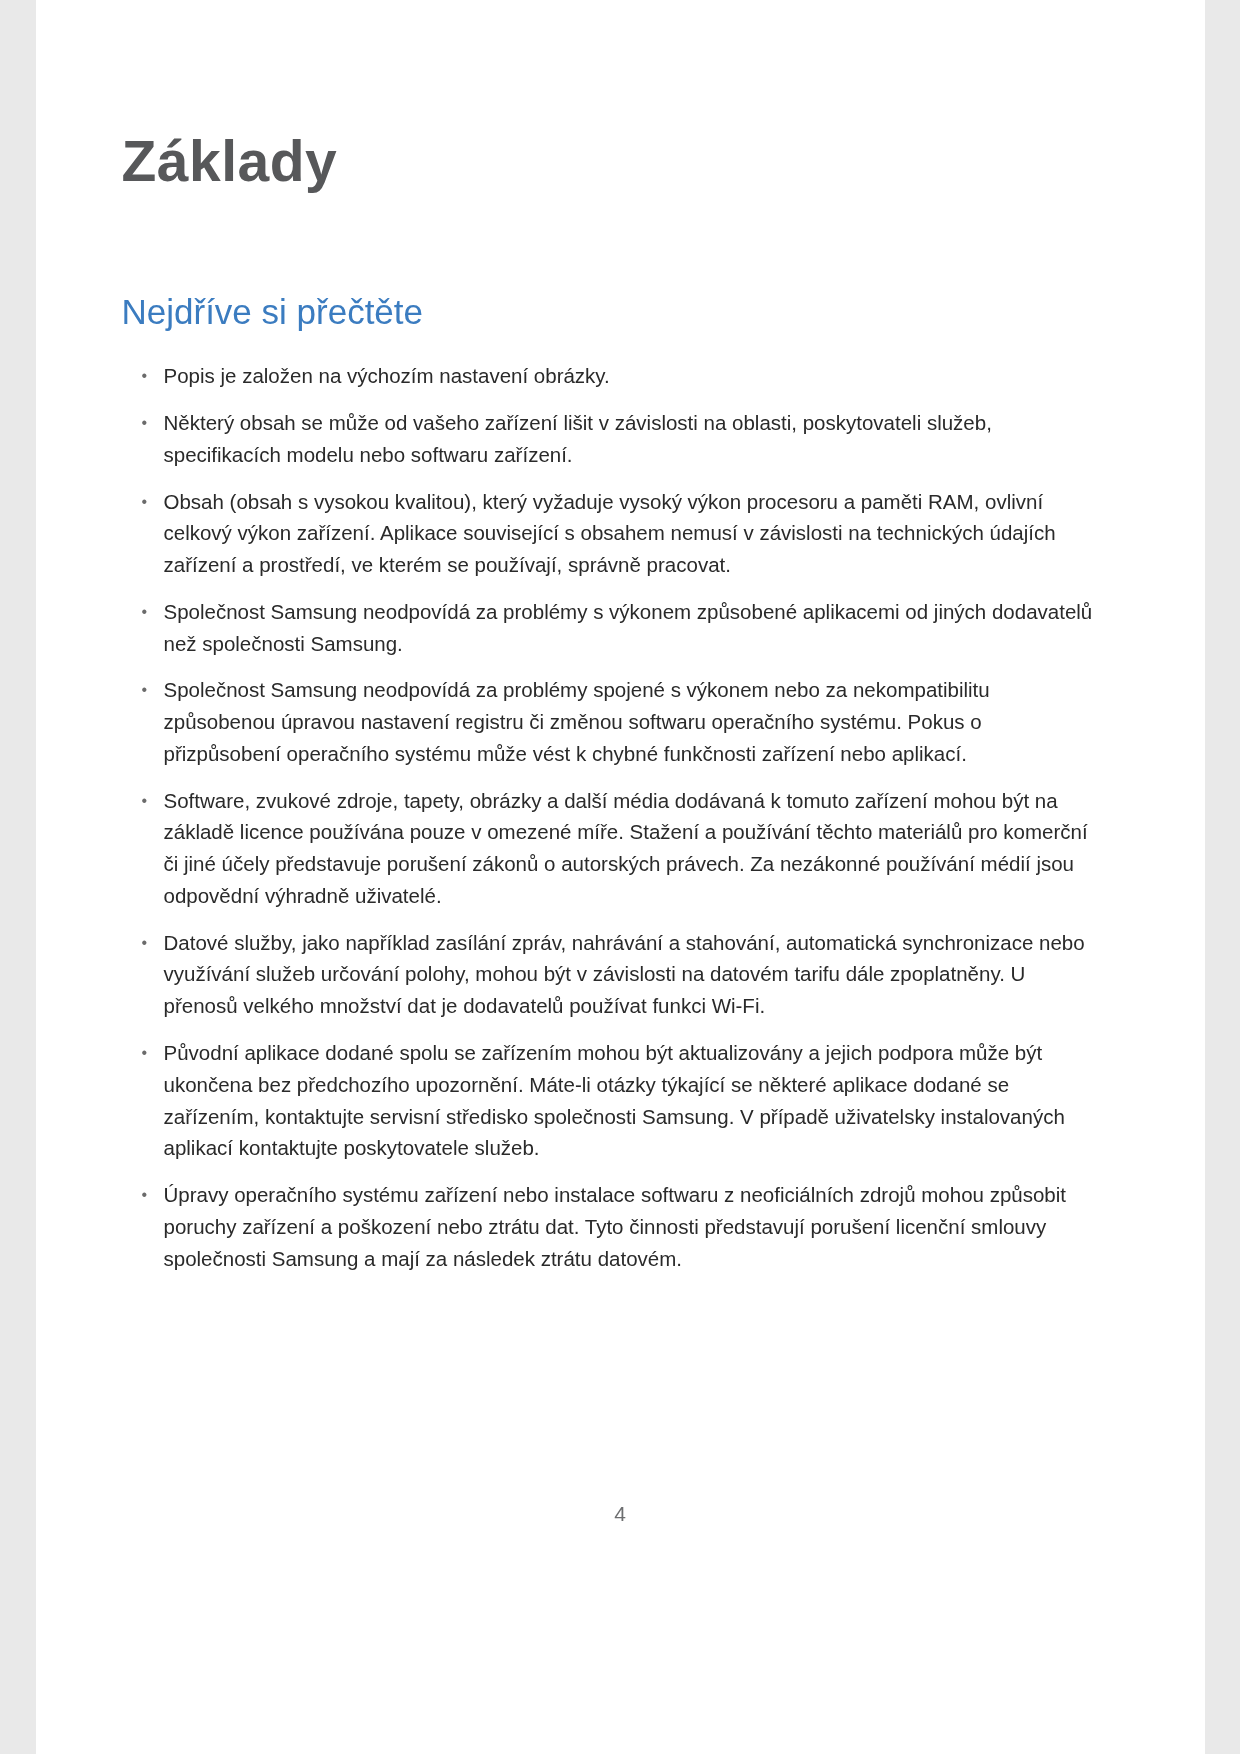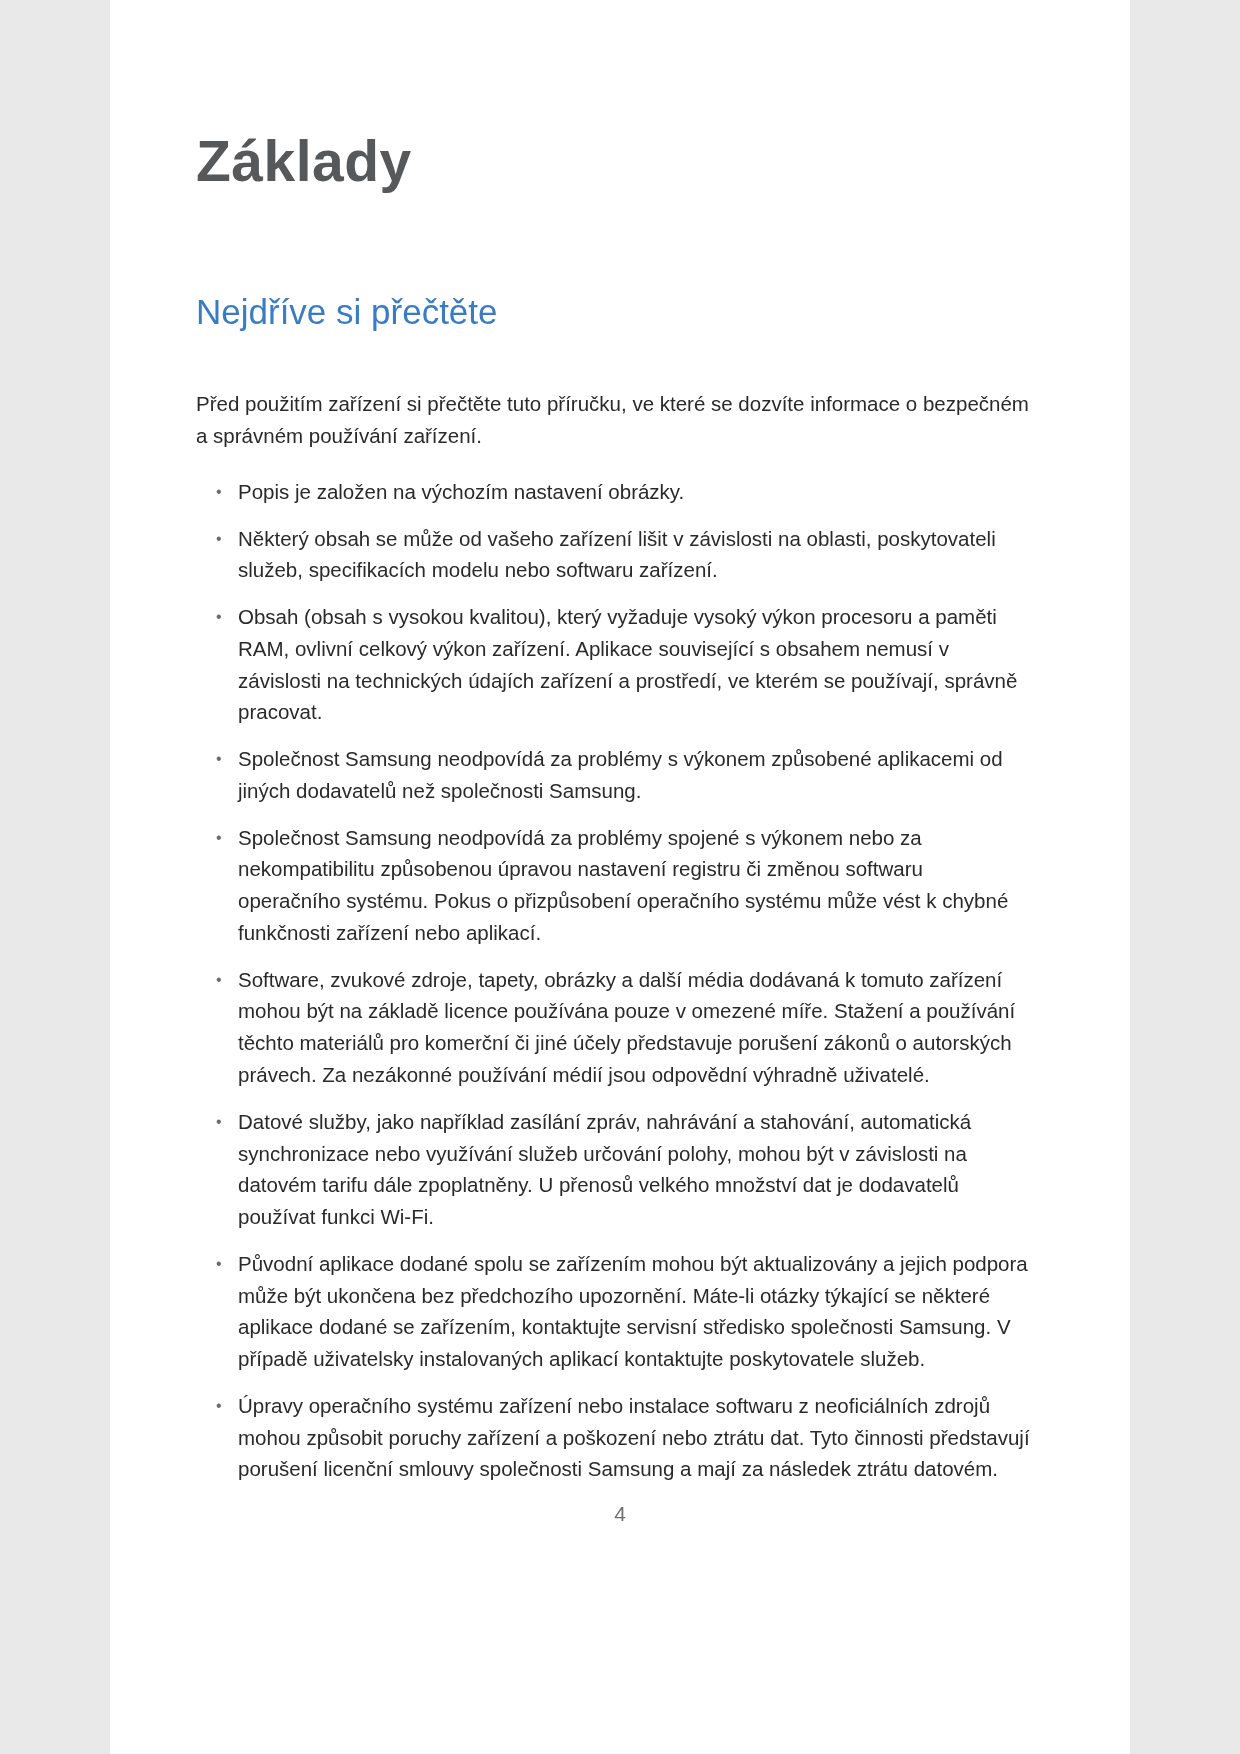--- a/index.html
+++ b/index.html
@@ -1,18 +1,18 @@
 <!DOCTYPE html>
 <html><head>
 <meta charset="utf-8">
 <style>
   * { box-sizing: border-box; }
   html, body { margin: 0; padding: 0; background: #e9e9e9; }
   .page {
-    width: 1020px;
+    width: 1169px;
     height: 1754px;
     margin: 0 auto;
     background: #ffffff;
     position: relative;
     font-family: "Liberation Sans", "DejaVu Sans", sans-serif;
     overflow: hidden;
   }
   .content {
     padding: 128px 100px 0 86px;
   }
@@ -20,21 +20,21 @@
     font-size: 57px;
     font-weight: 700;
     color: #57585a;
     margin: 0 0 98px 0;
     letter-spacing: 0.5px;
   }
   .section-heading {
     font-size: 35px;
     font-weight: 500;
     color: #3b7cc0;
-    margin: 0 0 56px 0;
+    margin: 0 0 28px 0;
   }
   .intro {
     font-size: 20.5px;
     line-height: 1.55;
     color: #2a2a2a;
     margin: 0 0 24px 0;
   }
   ul.bullet-list {
     list-style: none;
     margin: 0;
@@ -74,21 +74,20 @@
 </head>
 <body>
 
 <div class="page">
   <div class="content">
 
     <h1 class="doc-title">Základy</h1>
 
     <h2 class="section-heading">Nejdříve si přečtěte</h2>
 
-    <p class="intro">Před použitím zařízení si přečtěte tuto příručku, ve které se dozvíte informace o bezpečném a správném používání zařízení.</p>
 
     <ul class="bullet-list">
       <li>
         <span class="bullet-marker">•</span>
         <span class="bullet-text">Popis je založen na výchozím nastavení obrázky.</span>
       </li>
       <li>
         <span class="bullet-marker">•</span>
         <span class="bullet-text">Některý obsah se může od vašeho zařízení lišit v závislosti na oblasti, poskytovateli služeb, specifikacích modelu nebo softwaru zařízení.</span>
       </li>

